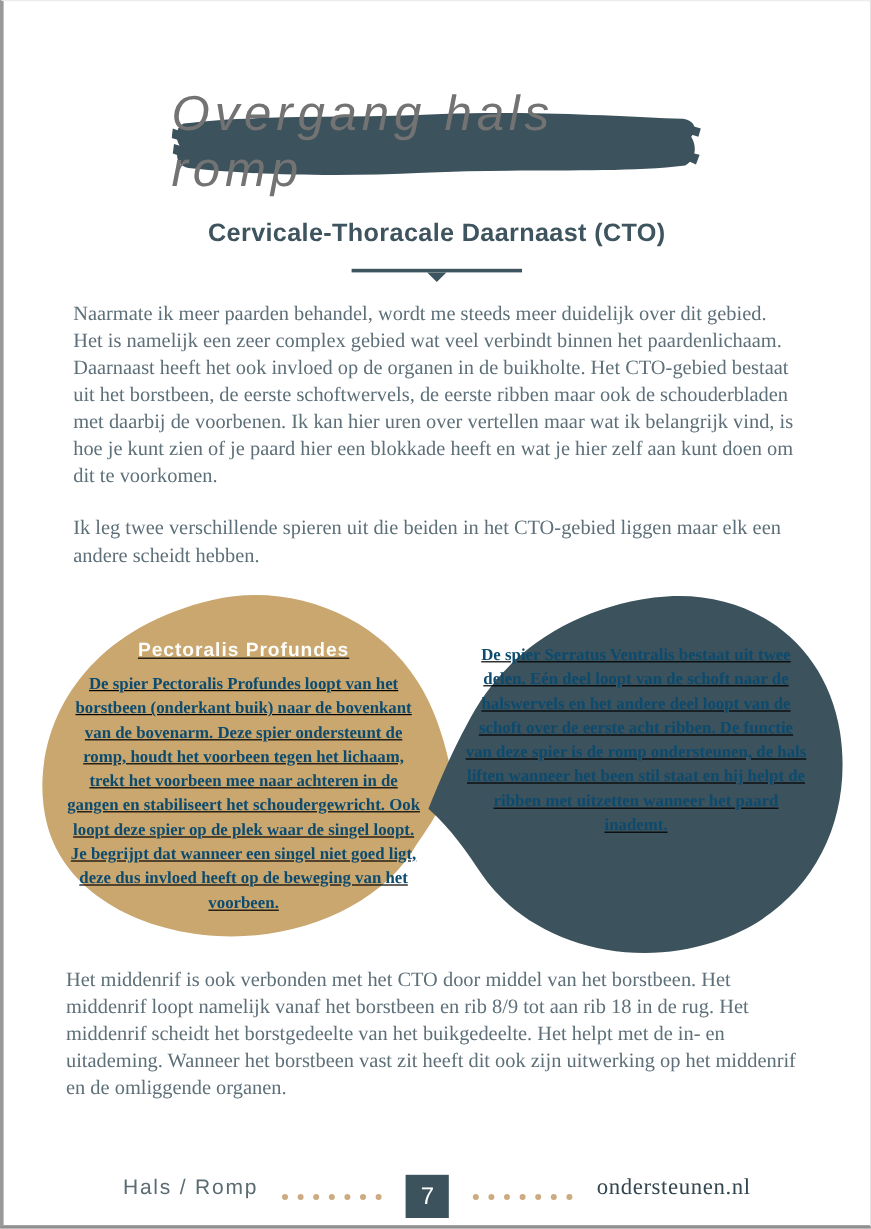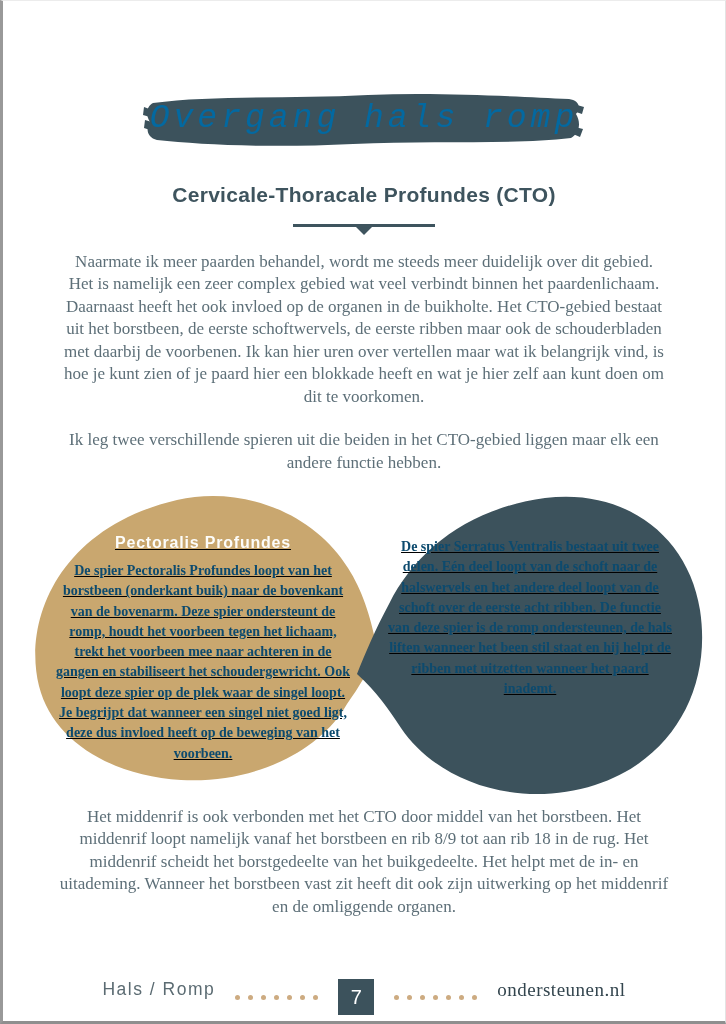--- a/index.html
+++ b/index.html
@@ -15,25 +15,25 @@
     overflow:hidden;
     font-family:"Liberation Sans", sans-serif;
   }
 
   
   .banner-wrap{position:relative;width:442px;height:66px;margin:86px auto 0;}
   .banner-wrap svg{position:absolute;inset:0;}
   .banner-title{
     position:absolute;inset:0;
     display:flex;align-items:center;justify-content:center;
-    font-family:Liberation Mono, monospace;
+    font-family:Liberation Sans, sans-serif;
     font-style:italic;
-    font-size:33px;
+    font-size:41px;
     letter-spacing:4px;
-    color:#0369a1;
+    color:#737373;
     padding-bottom:4px;
   }
 
   
   .cto-heading{
     margin-top:30px;
     text-align:center;
     font-size:21px;
     font-weight:bold;
     letter-spacing:0.3px;
@@ -57,21 +57,20 @@
     position:absolute;left:50%;top:3px;transform:translateX(-50%);
     border-left:8px solid transparent;
     border-right:8px solid transparent;
     border-top:8px solid #3e545e;
   }
 
   
   .para{
     width:606px;
     margin:0 auto;
-    text-align:center;
     font-family:"Liberation Serif", serif;
     font-size:17px;
     line-height:1.32;
     color:#5d6f78;
   }
   .para.intro{margin-top:24px;}
   .para.muscles-intro{margin-top:21px;}
   .para.diaphragm{width:618px;}
 
   
@@ -135,25 +134,25 @@
 
   <div class="banner-wrap">
     <svg viewBox="0 0 442 66" width="442" height="66" aria-hidden="true">
       <path fill="#3c525c" d="M10 16 C 70 8 150 12 225 8 C 300 5 375 10 426 12 C 435 13 439 20 433 27 C 438 35 437 46 428 51 C 370 58 290 53 210 57 C 130 61 60 58 14 53 C 5 51 2 43 7 35 C 2 27 4 19 10 16 Z"></path>
       <path fill="#3c525c" d="M1 20 l8 3 -2 7 -7 -2 Z M2 33 l7 2 -2 8 -6 -2 Z"></path>
       <path fill="#3c525c" d="M434 18 l7 2 -2 7 -6 -2 Z M432 40 l8 2 -3 8 -7 -3 Z"></path>
     </svg>
     <div class="banner-title">Overgang hals romp</div>
   </div>
 
-  <div class="cto-heading">Cervicale-Thoracale Profundes (CTO)</div>
+  <div class="cto-heading">Cervicale-Thoracale Daarnaast (CTO)</div>
   <div class="divider"></div>
 
   <p class="para intro">Naarmate ik meer paarden behandel, wordt me steeds meer duidelijk over dit gebied. Het is namelijk een zeer complex gebied wat veel verbindt binnen het paardenlichaam. Daarnaast heeft het ook invloed op de organen in de buikholte. Het CTO-gebied bestaat uit het borstbeen, de eerste schoftwervels, de eerste ribben maar ook de schouderbladen met daarbij de voorbenen. Ik kan hier uren over vertellen maar wat ik belangrijk vind, is hoe je kunt zien of je paard hier een blokkade heeft en wat je hier zelf aan kunt doen om dit te voorkomen.</p>
-  <p class="para muscles-intro">Ik leg twee verschillende spieren uit die beiden in het CTO-gebied liggen maar elk een andere functie hebben.</p>
+  <p class="para muscles-intro">Ik leg twee verschillende spieren uit die beiden in het CTO-gebied liggen maar elk een andere scheidt hebben.</p>
 
   <div class="muscle-section">
 
     <div class="muscle-card card-pectoralis">
       <svg viewBox="0 0 348 292" width="348" height="292" aria-hidden="true">
         <path d="M 148 10 C 212 -5 284 22 319 78 C 333 100 341 124 348 158 C 341 180 330 197 318 214 C 290 263 222 294 152 290 C 84 286 24 252 10 196 C -6 132 28 38 148 10 Z" fill="#c9a76f"></path>
       </svg>
       <div class="card-content">
         <div class="card-title">Pectoralis Profundes</div>
         <div class="card-body">De spier Pectoralis Profundes loopt van het borstbeen (onderkant buik) naar de bovenkant van de bovenarm. Deze spier ondersteunt de romp, houdt het voorbeen tegen het lichaam, trekt het voorbeen mee naar achteren in de gangen en stabiliseert het schoudergewricht. Ook loopt deze spier op de plek waar de singel loopt. Je begrijpt dat wanneer een singel niet goed ligt, deze dus invloed heeft op de beweging van het voorbeen.</div>

